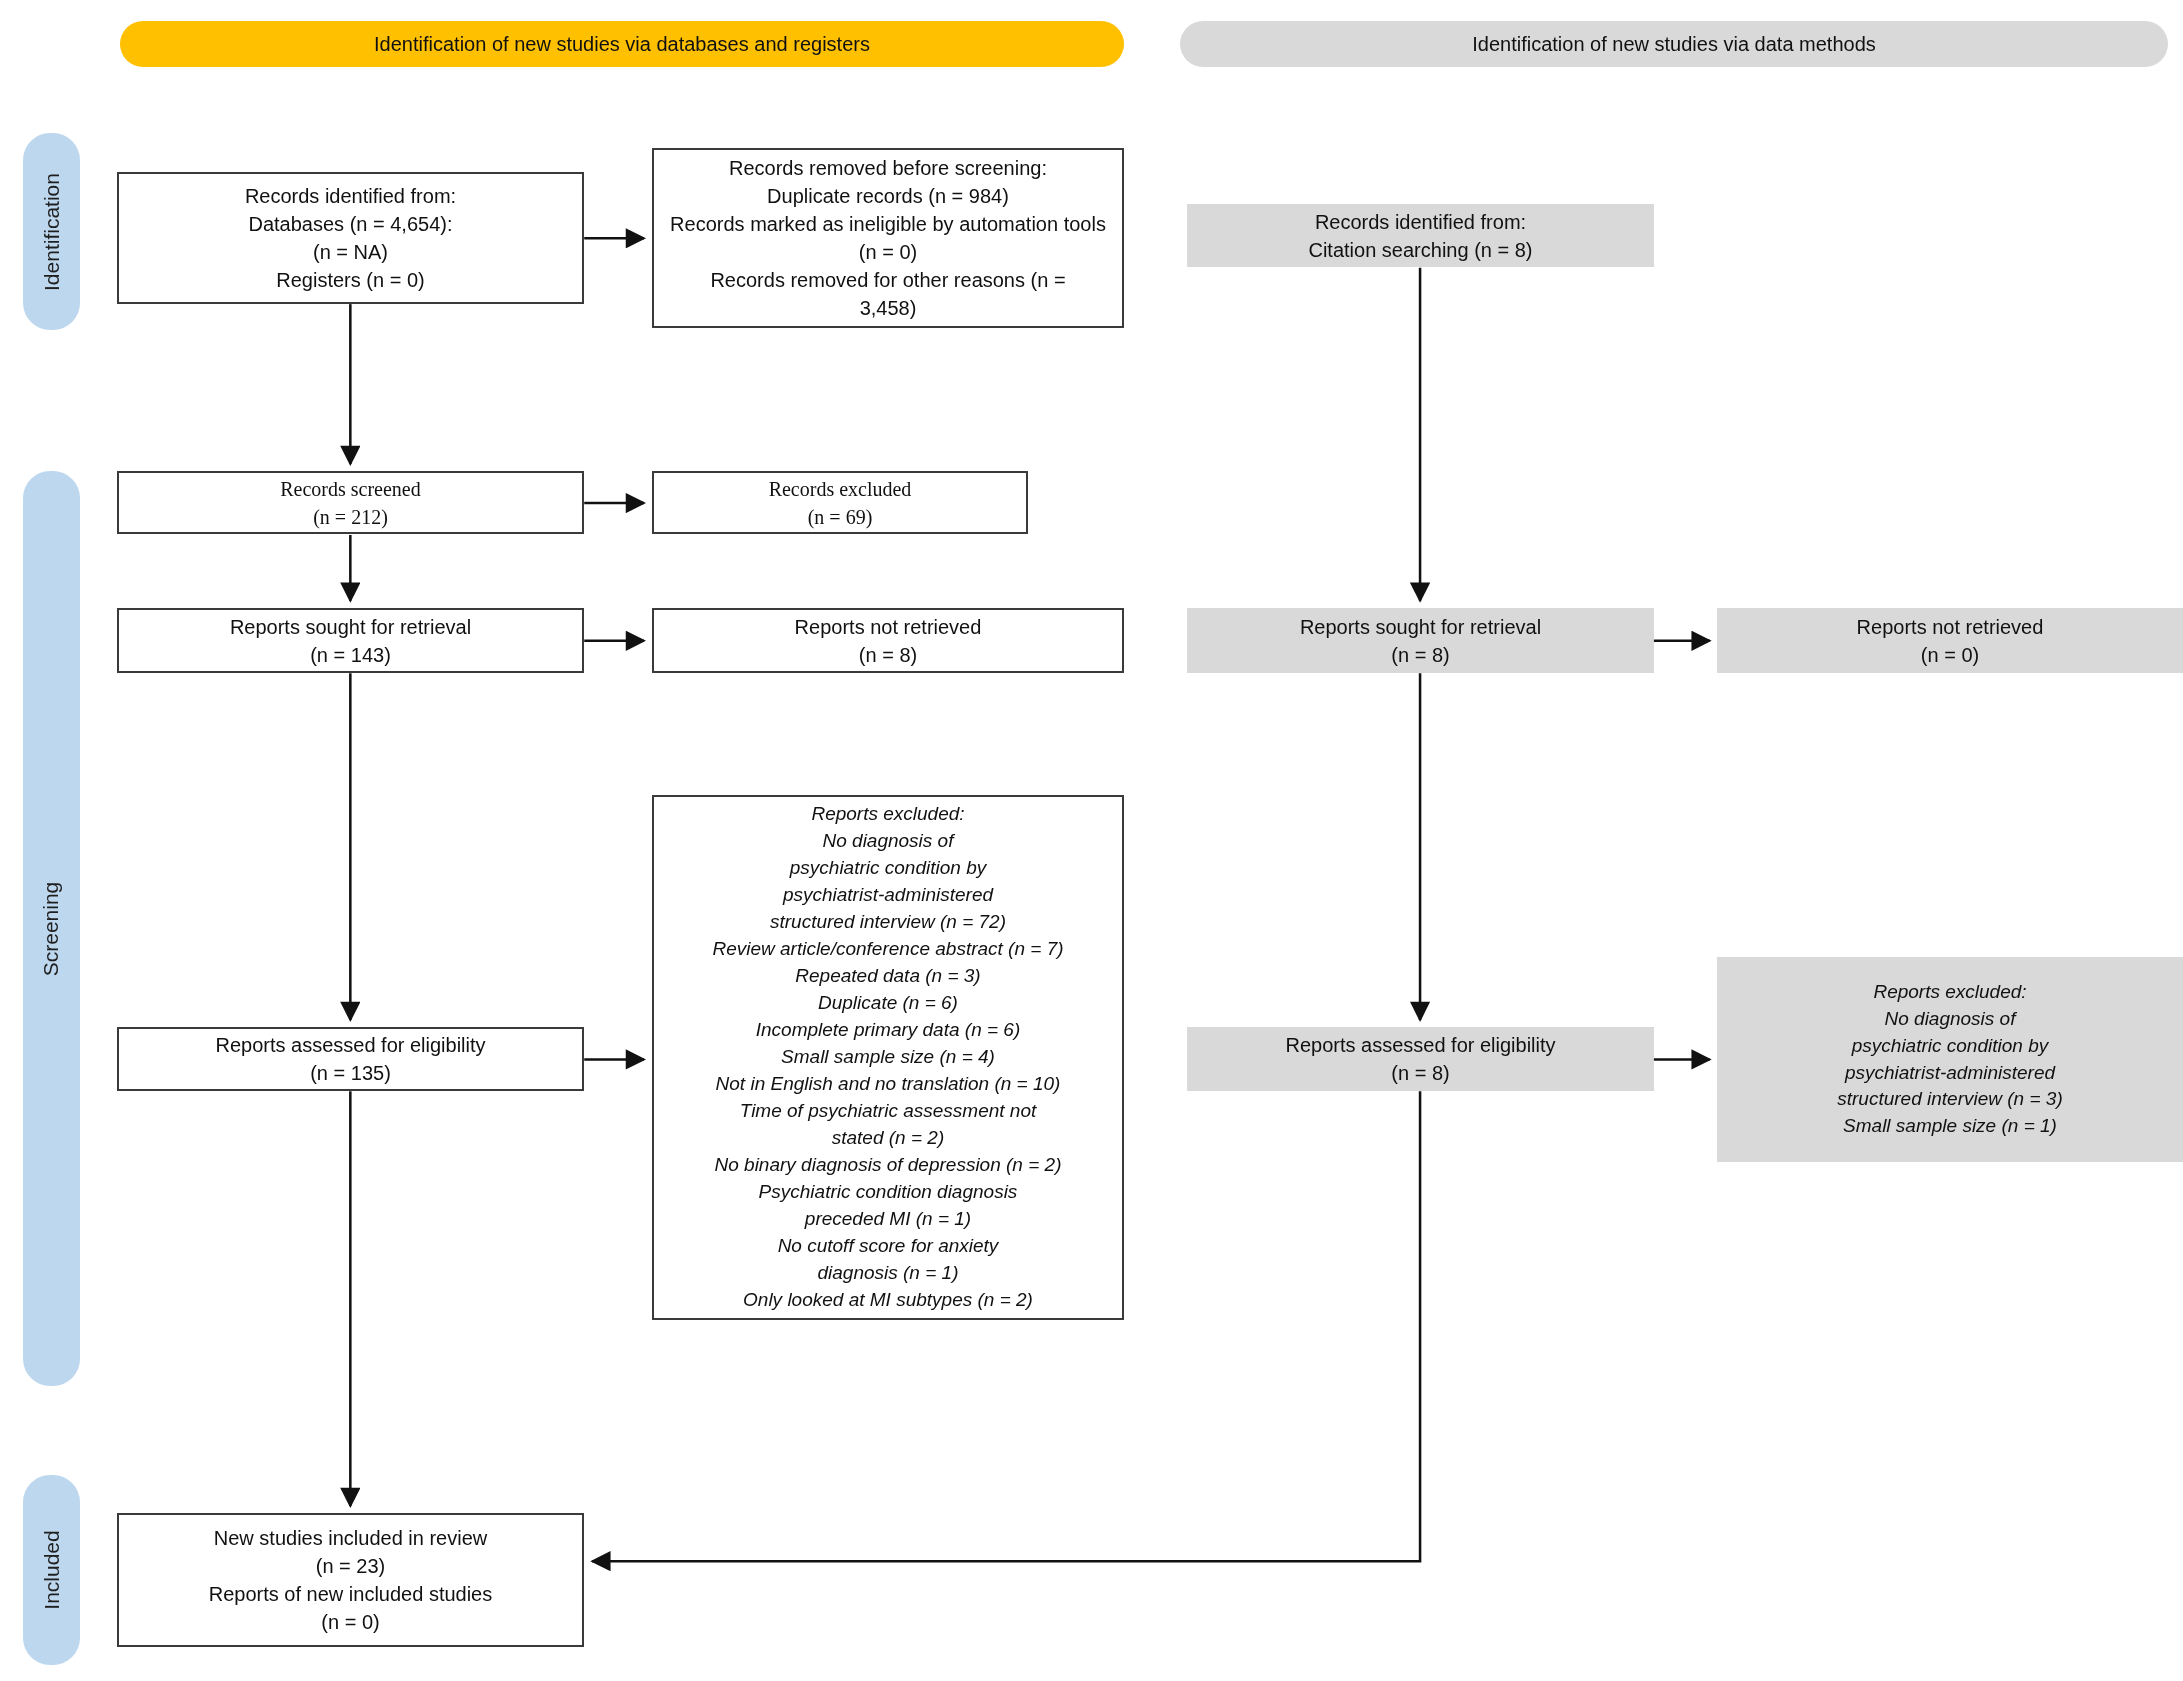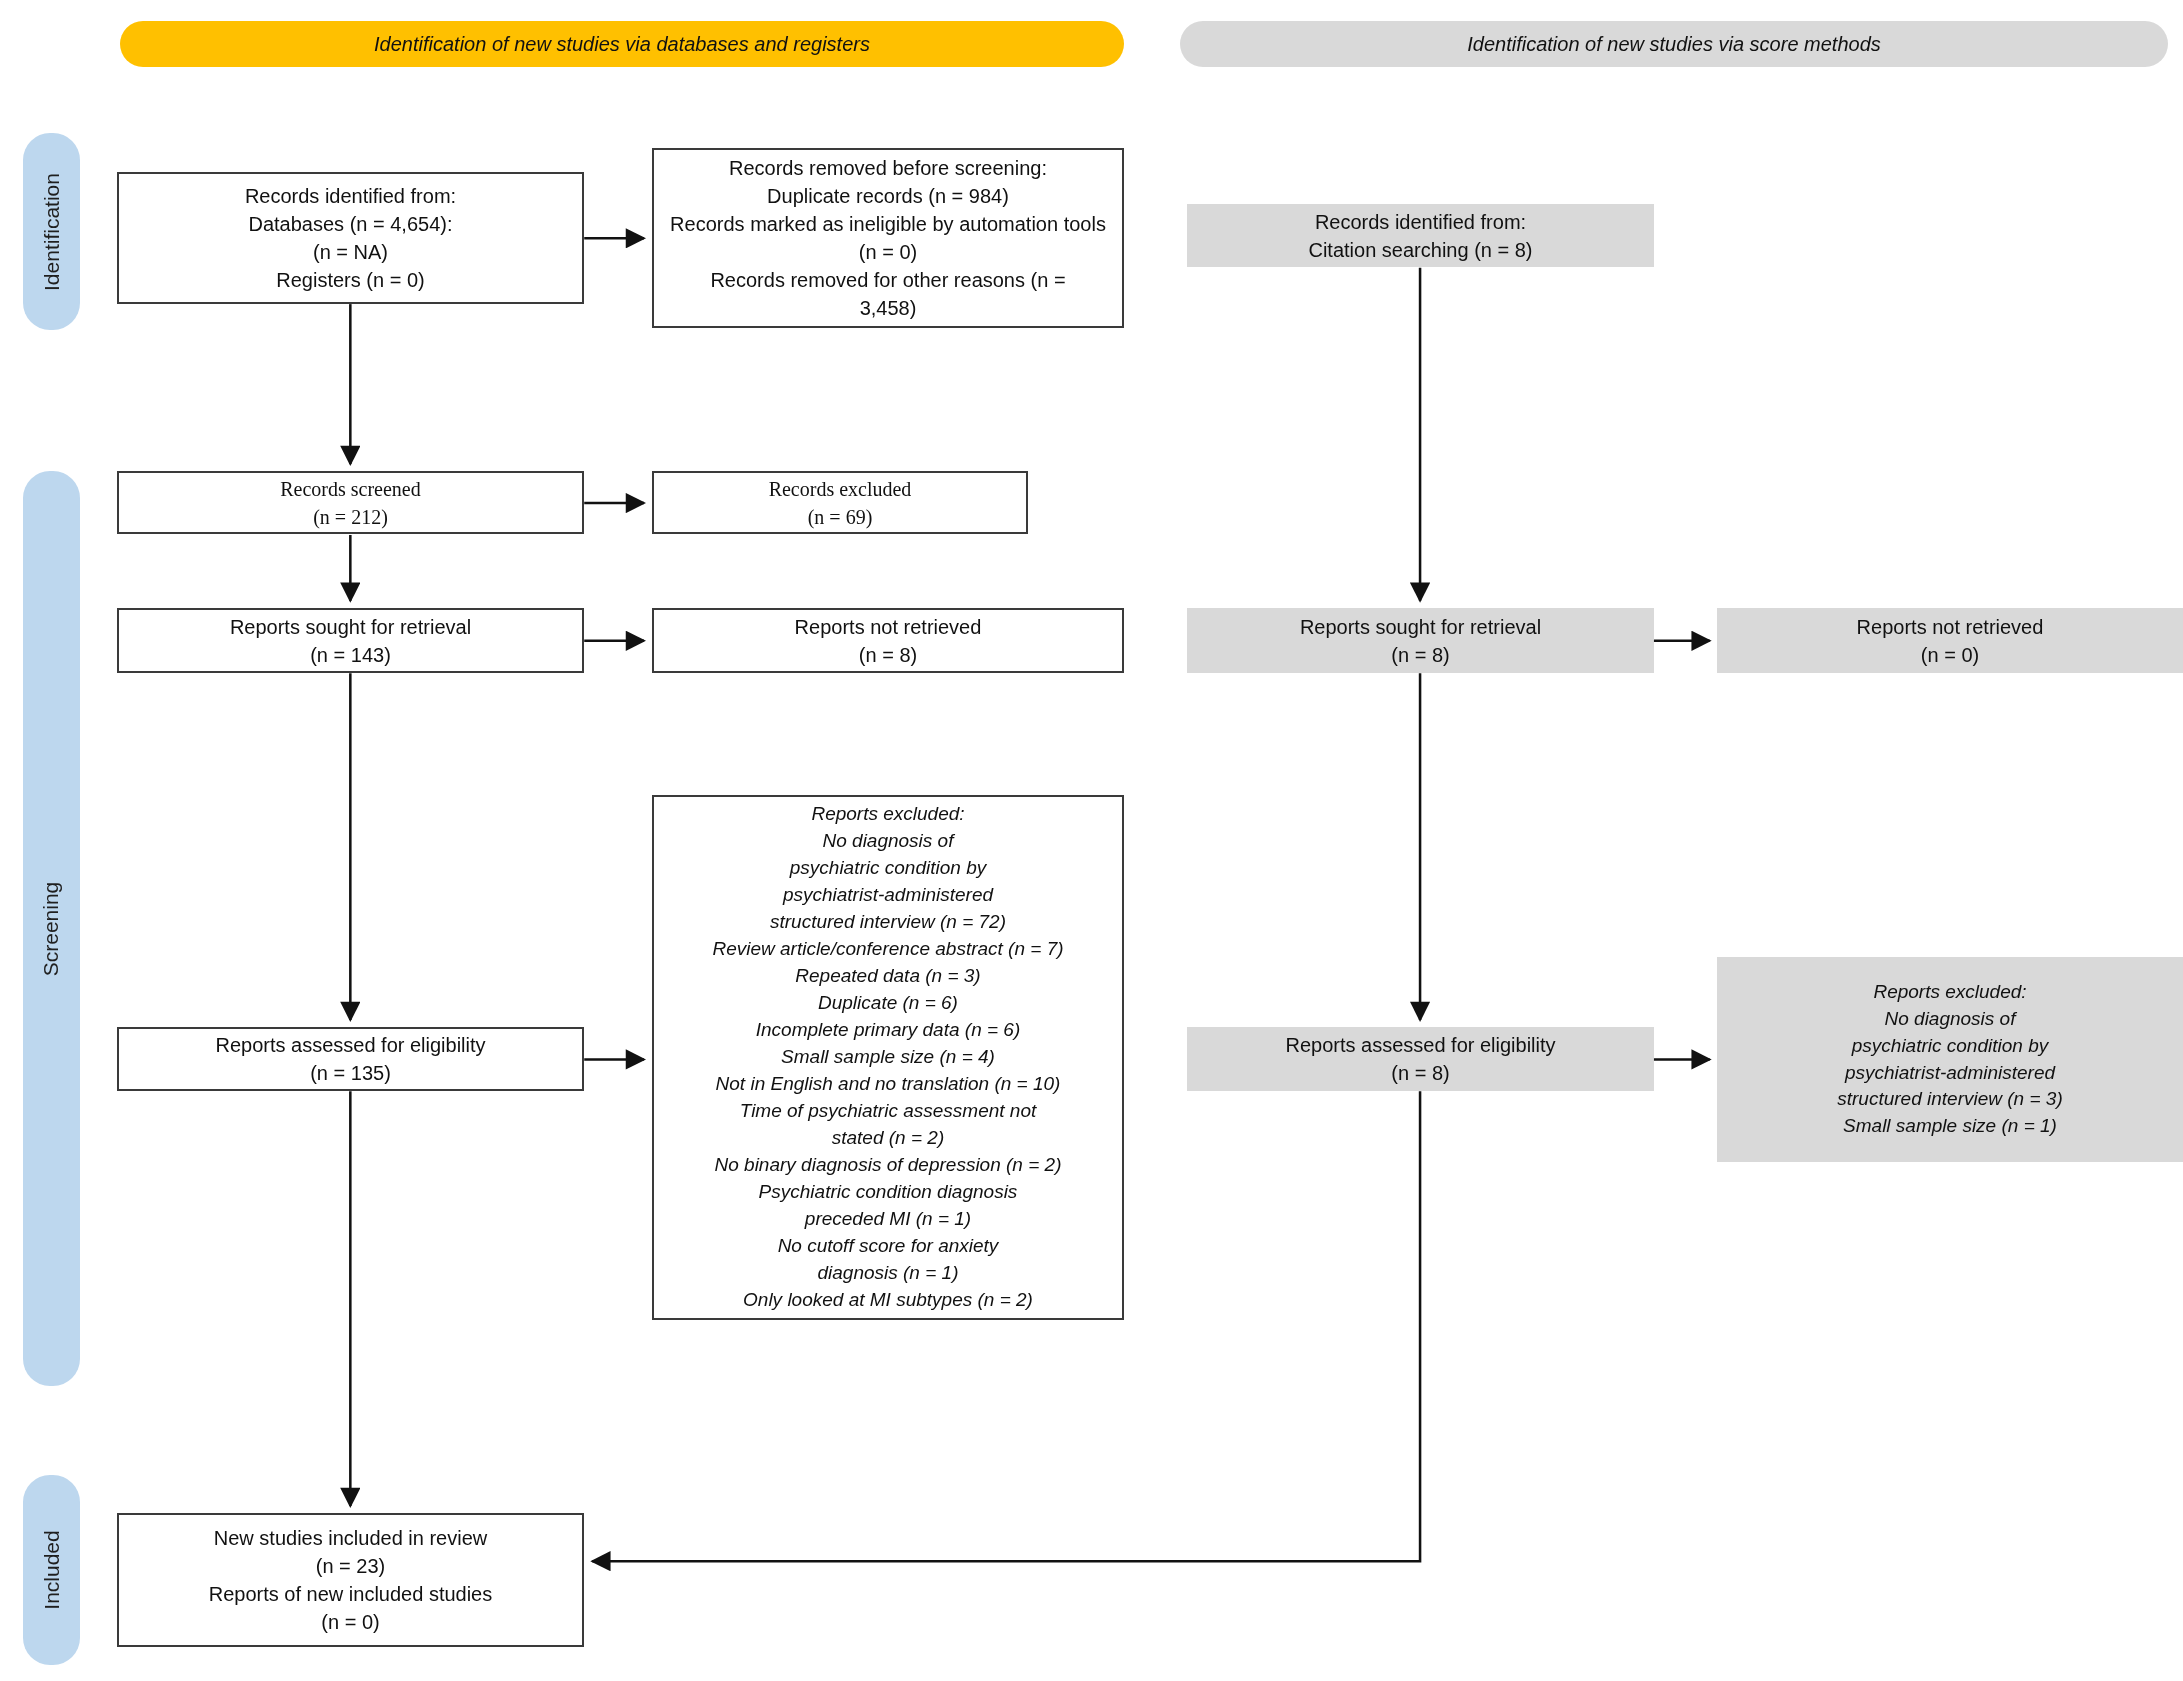--- a/index.html
+++ b/index.html
@@ -11,21 +11,20 @@
     font-family: "Liberation Sans", sans-serif;
     color: #111111;
   }
   .abs { position: absolute; box-sizing: border-box; }
   .banner {
     display: flex; align-items: center; justify-content: center;
     border-radius: 23px;
     font-size: 20px;
     text-align: center;
     color: #111111;
-    font-style: italic;
   }
   .banner.orange { background: #FFC000; }
   .banner.gray   { background: #D9D9D9; }
   .pill {
     background: #BDD7EE;
     border-radius: 27px;
     display: flex; align-items: center; justify-content: center;
   }
   .pill span {
     transform: rotate(-90deg);
@@ -49,21 +48,21 @@
 </style>
 </head>
 <body>
 
 <div class="canvas">
 
   <div class="abs banner orange" style="left:120px; top:21px; width:1004px; height:46px;">
     <span>Identification of new studies via databases and registers</span>
   </div>
   <div class="abs banner gray" style="left:1180px; top:21px; width:988px; height:46px;">
-    <span>Identification of new studies via score methods</span>
+    <span>Identification of new studies via data methods</span>
   </div>
 
   <div class="abs pill" style="left:23px; top:133px; width:57px; height:197px;">
     <span>Identification</span>
   </div>
   <div class="abs pill" style="left:23px; top:471px; width:57px; height:915px;">
     <span>Screening</span>
   </div>
   <div class="abs pill" style="left:23px; top:1475px; width:57px; height:190px;">
     <span>Included</span>

